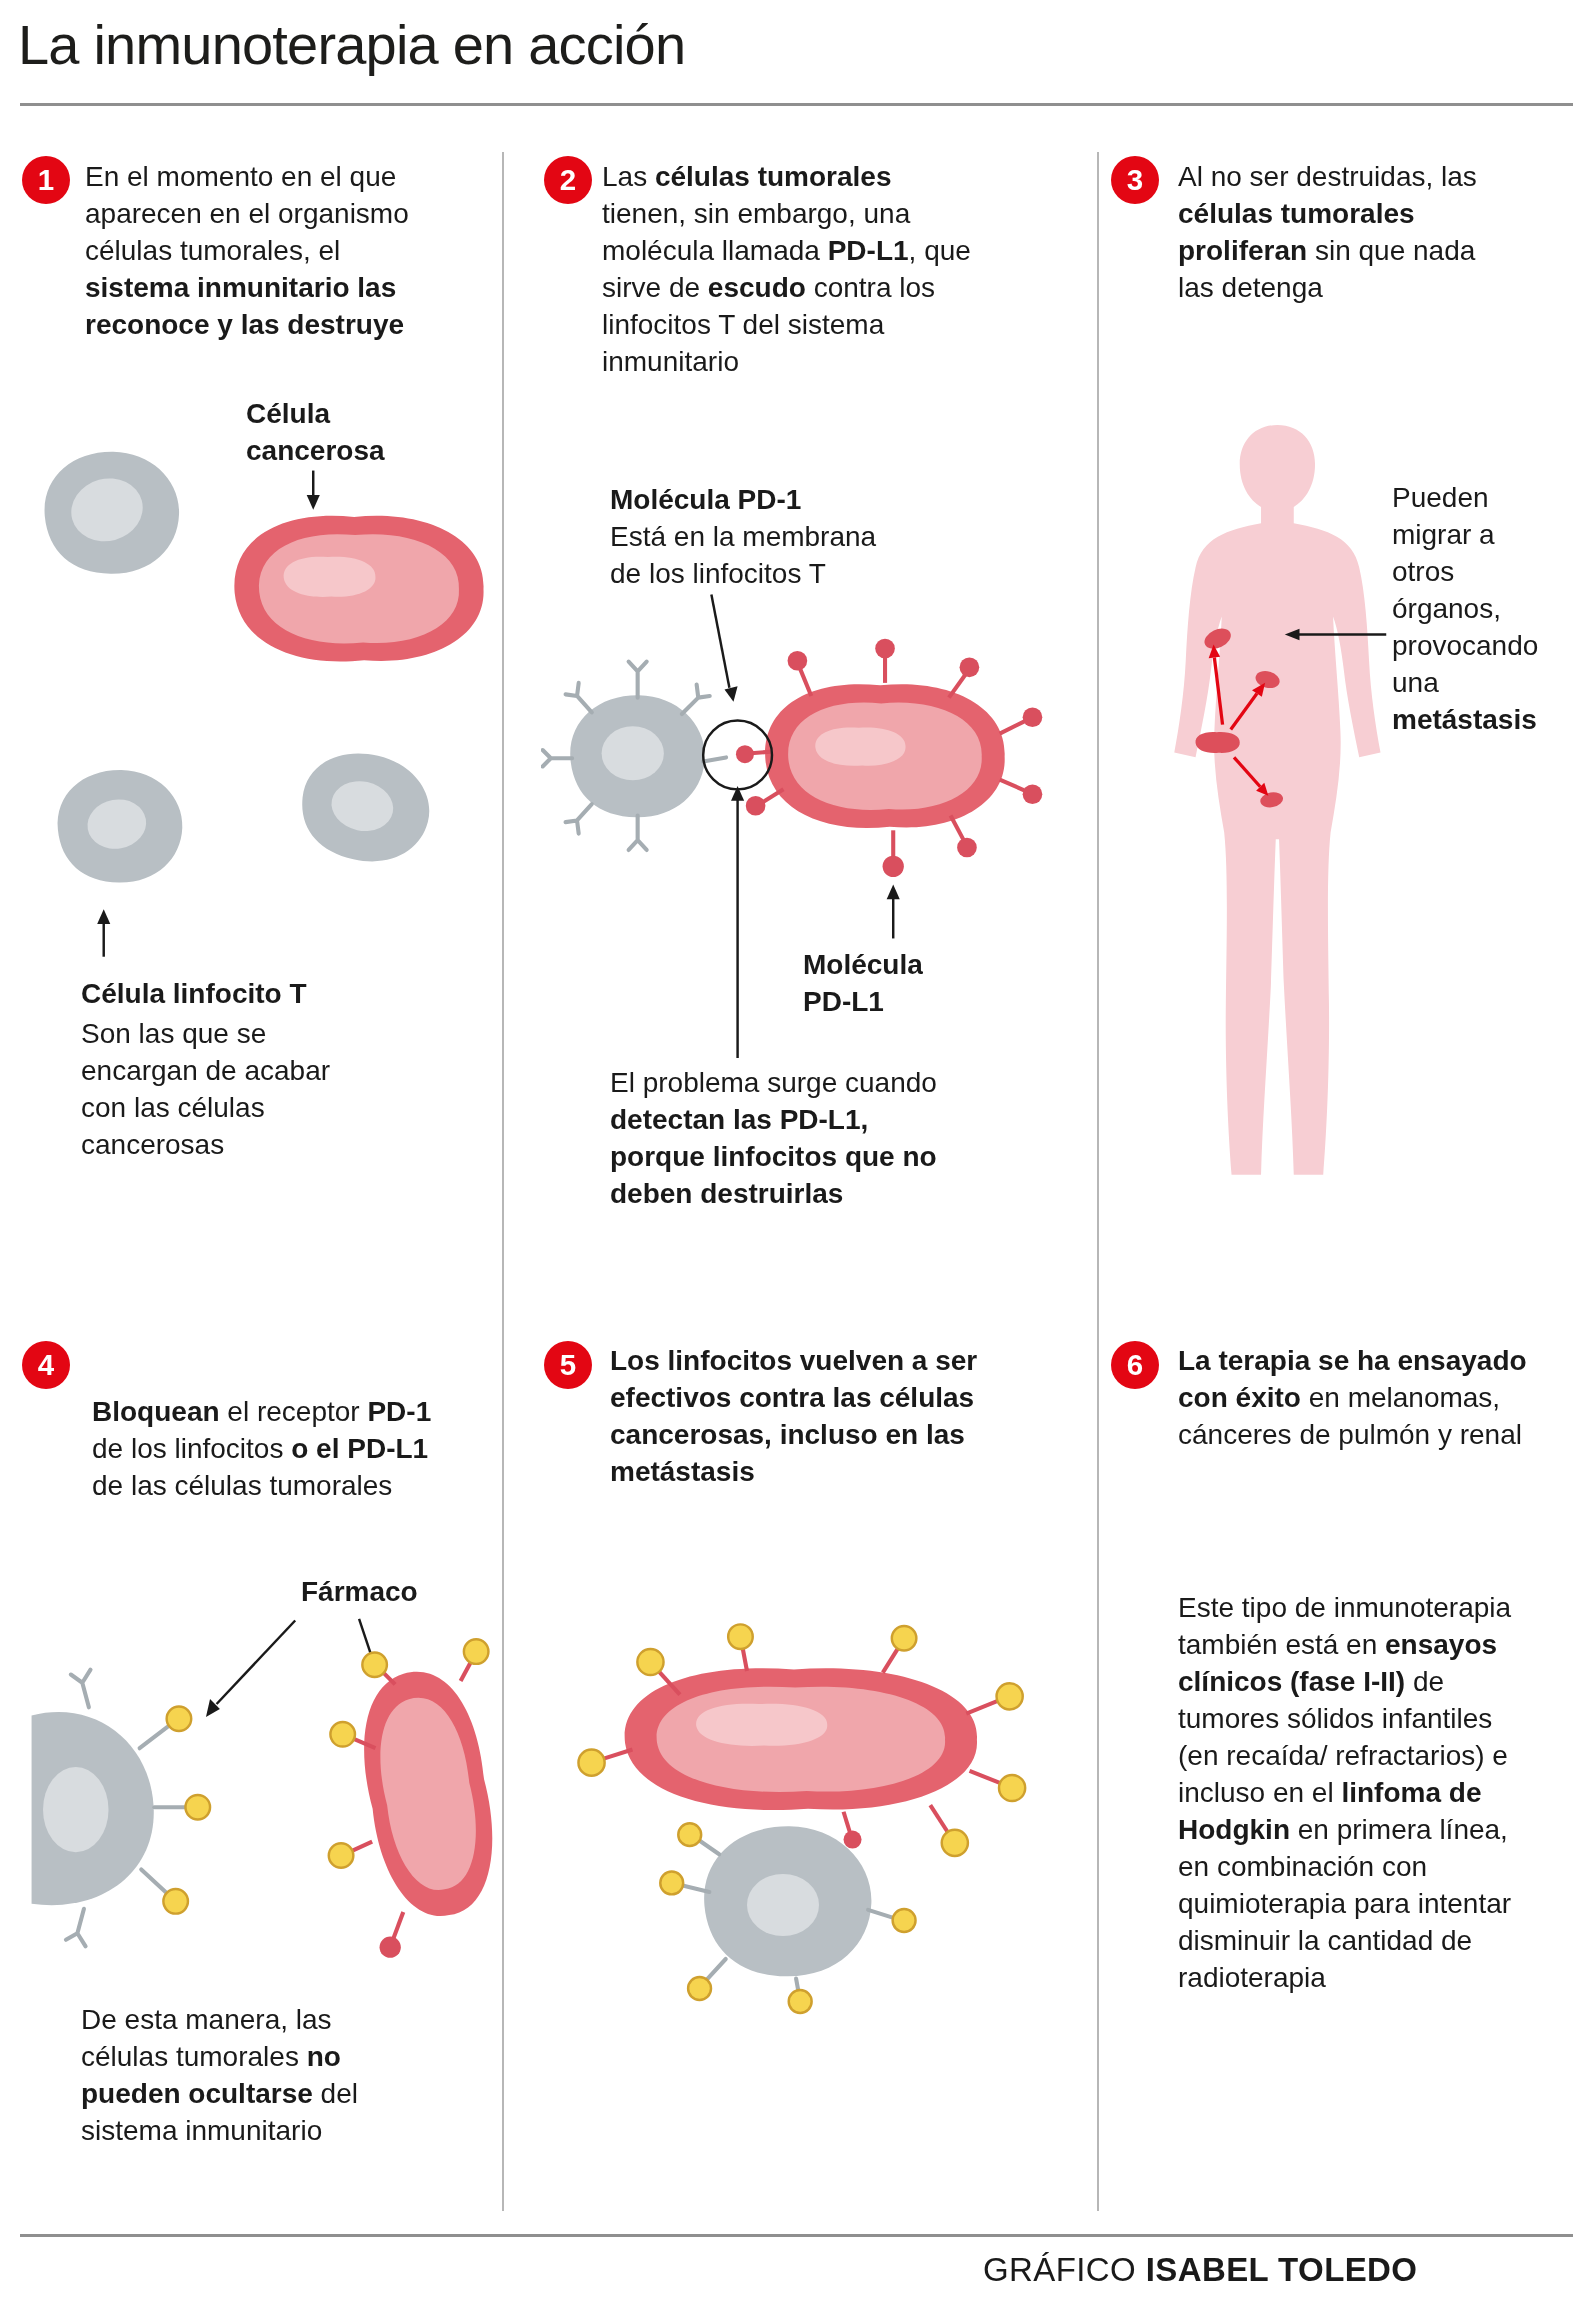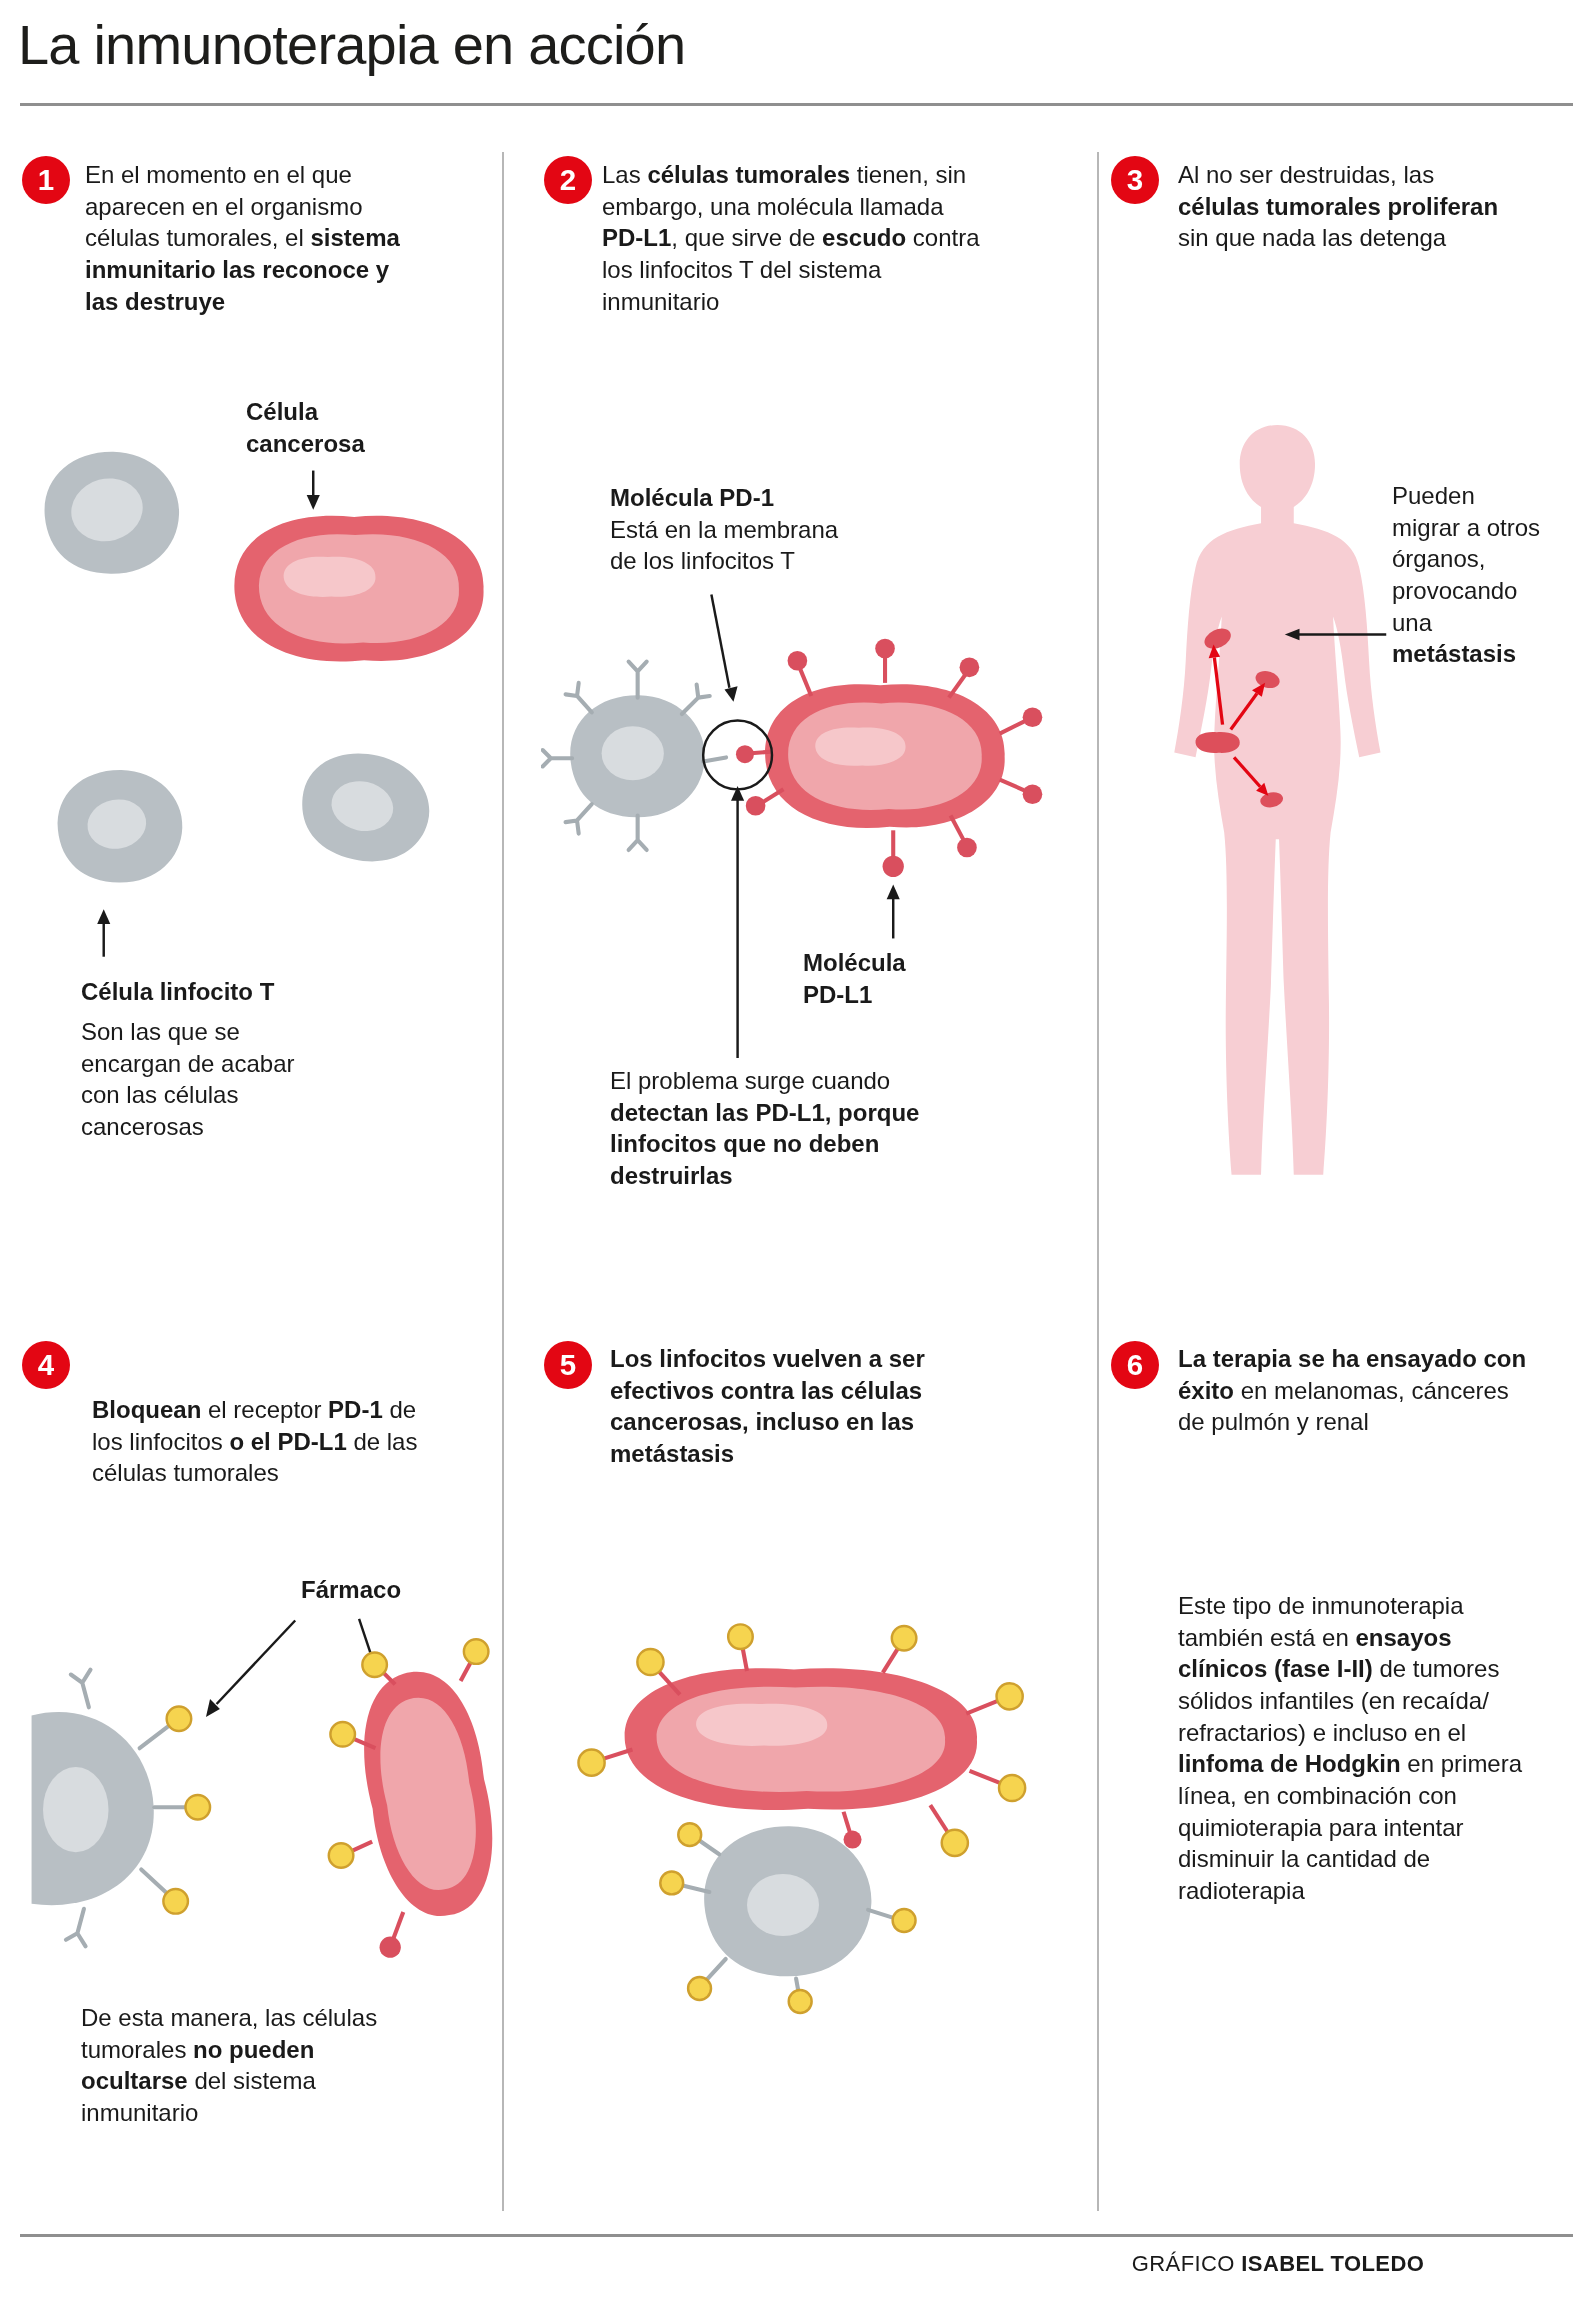--- a/index.html
+++ b/index.html
@@ -5,27 +5,27 @@
   *{box-sizing:border-box}
   body{margin:0;background:#ffffff}
   #page{position:relative;width:1592px;height:2307px;background:#fff;
         font-family:"Liberation Sans",sans-serif;color:#1a1a1a;overflow:hidden}
   .abs{position:absolute}
   .title{font-size:56px;font-weight:400;letter-spacing:-0.8px;color:#1d1d1b}
   .rule{background:#8f8f8f;height:2.5px}
   .vline{width:1.6px;background:#b7b7b7}
   .badge{width:48px;height:48px;border-radius:50%;background:#e30613;color:#fff;
          font-size:29.5px;font-weight:700;display:flex;align-items:center;justify-content:center}
-  .txt{font-size:24px;line-height:1.32}
+  .txt{font-size:28px;line-height:1.32}
   .b{font-weight:700}
   .bold{font-weight:700}
   .pre{white-space:pre-line}
   .ctr{text-align:left}
   .h4{font-size:34px;font-weight:700;line-height:1.1}
-  .footer{font-size:22px;letter-spacing:0.4px;text-align:center}
+  .footer{font-size:33px;letter-spacing:0.4px;text-align:left}
   svg{display:block}
 </style>
 </head>
 <body>
 
 <div id="page">
 
   <div class="abs title" style="left:18px;top:11.5px">La inmunoterapia en acción</div>
   <div class="abs rule" style="left:19.7px;top:103px;width:1553px"></div>
 

